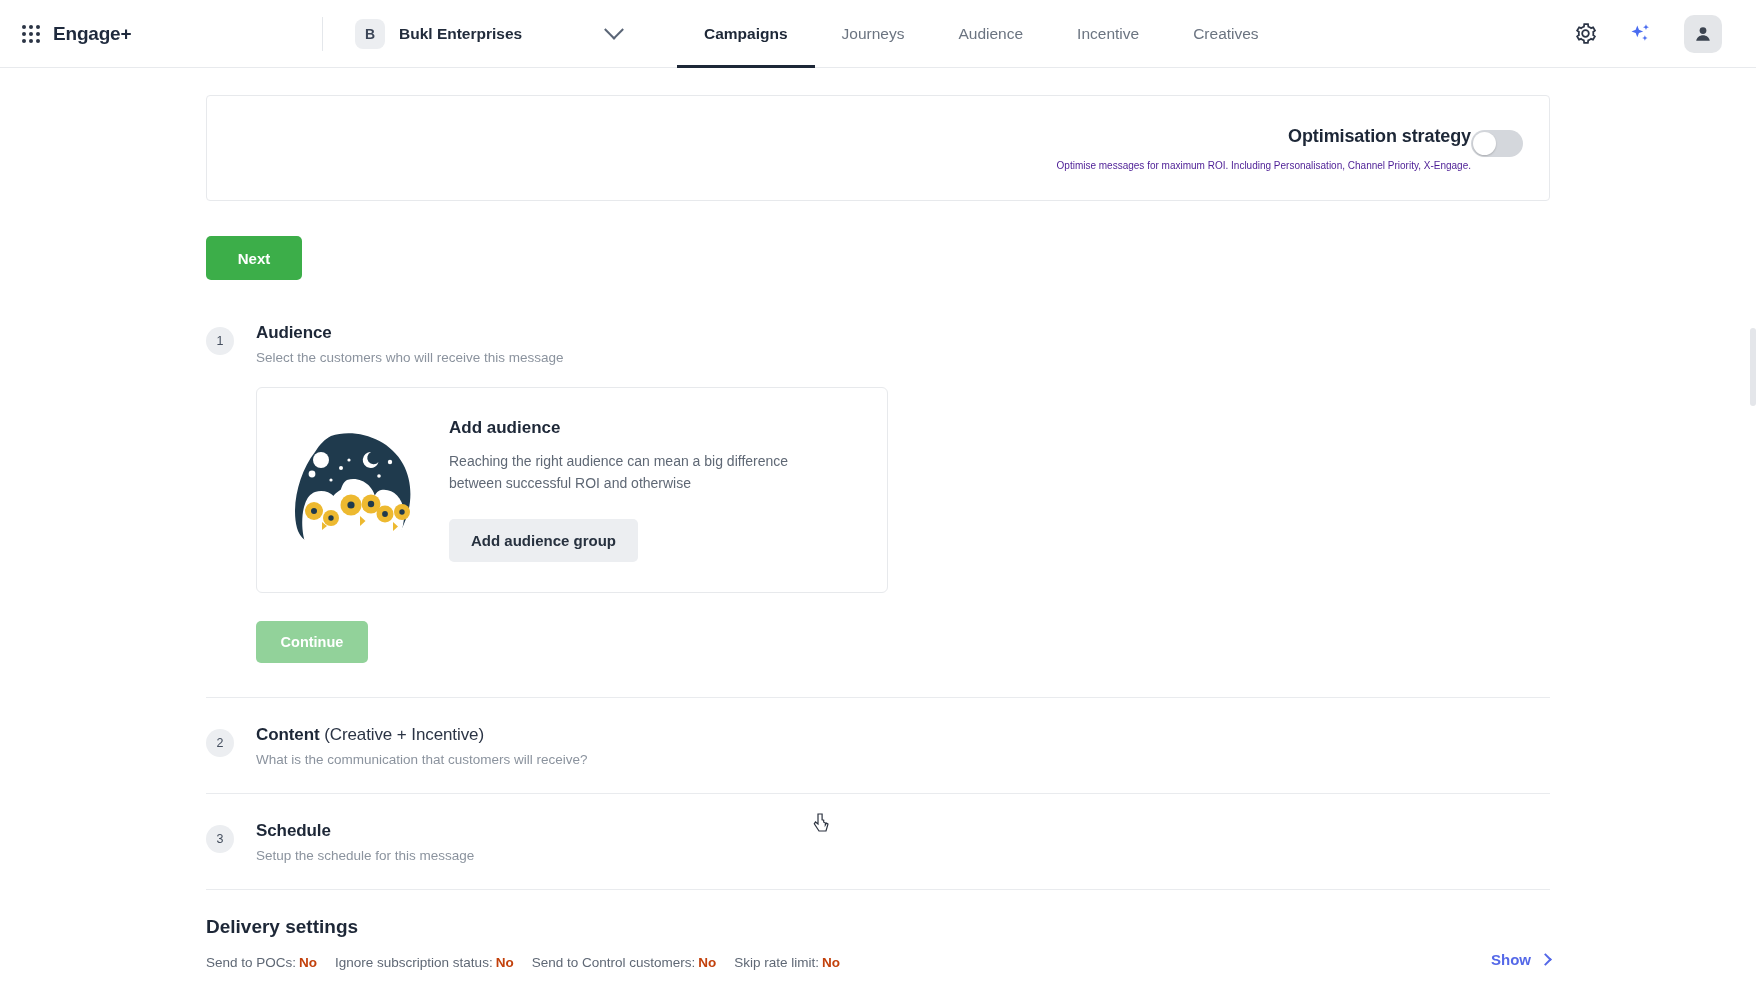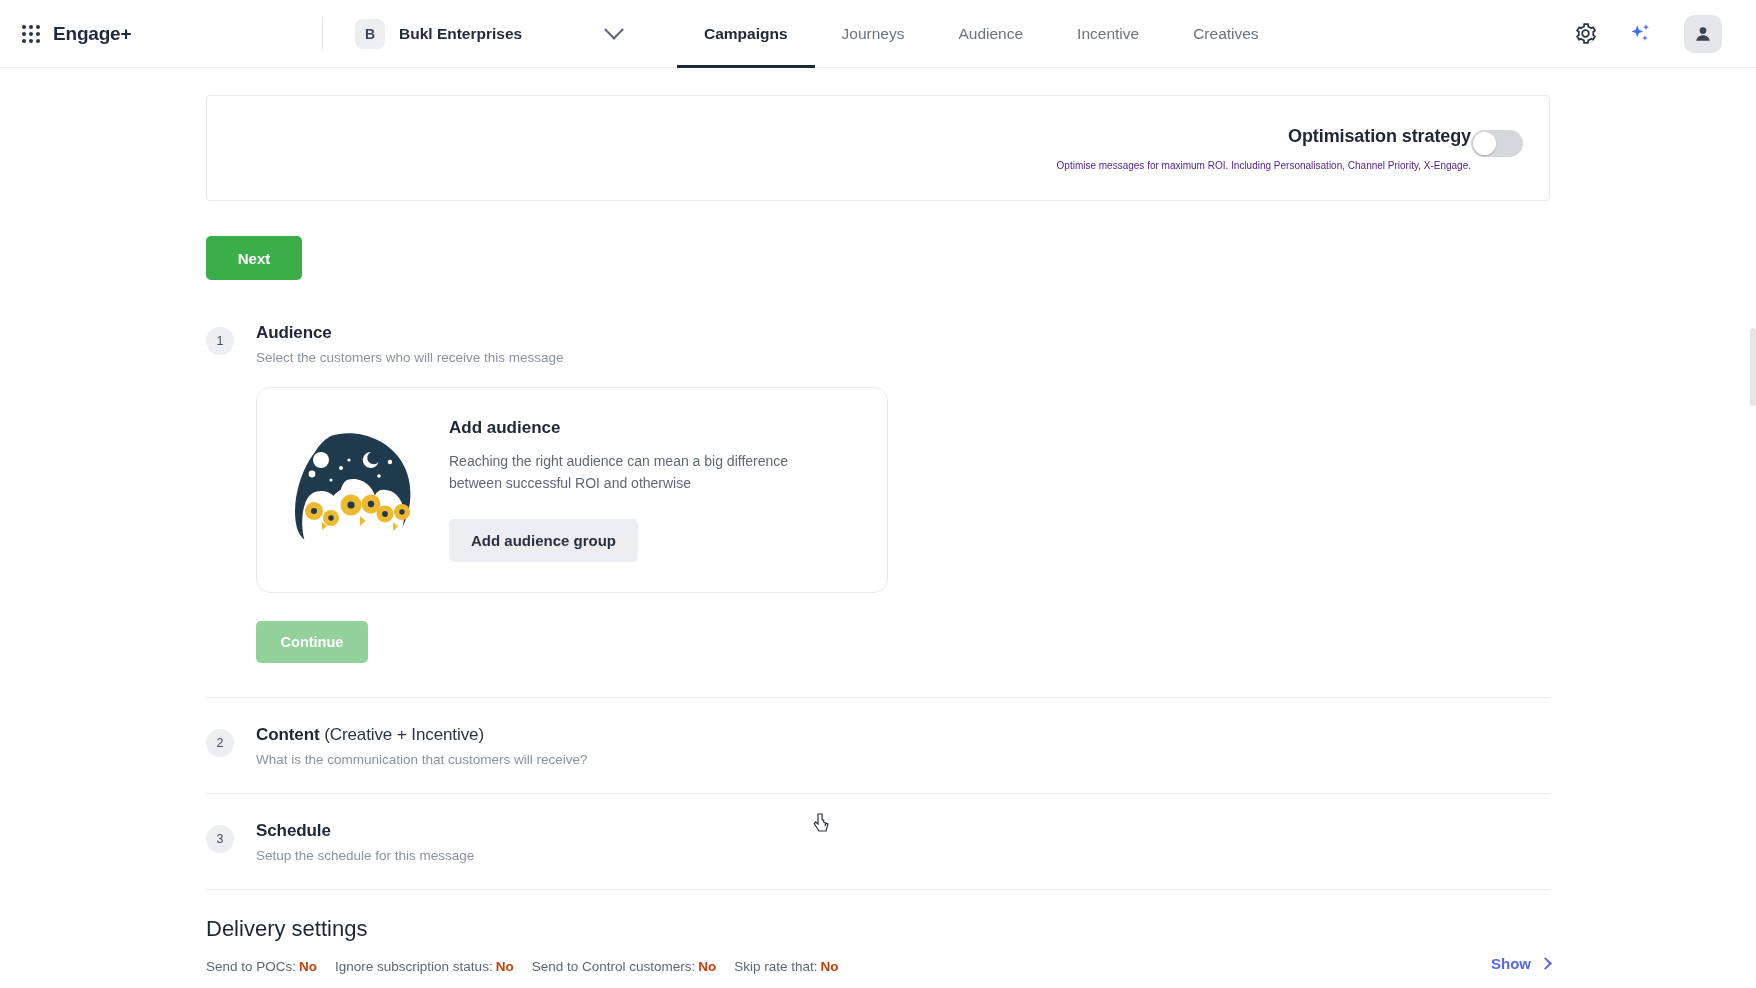--- a/index.html
+++ b/index.html
@@ -249,21 +249,21 @@
     margin-top: 7px;
   }
 
   .step-body { margin-left: 50px; }
 
   
   .audience-panel {
     margin-top: 22px;
     width: 632px;
     border: 1px solid #e7e9ec;
-    border-radius: 14px;
+    border-radius: 6px;
     background: #fff;
     display: flex;
     align-items: flex-start;
     padding: 30px 26px 30px 28px;
     min-height: 202px;
   }
   .audience-illustration { width: 140px; flex: 0 0 auto; margin-top: 12px; }
   .audience-copy { margin-left: 24px; flex: 1; }
   .audience-title {
     font-size: 17px;
@@ -313,22 +313,22 @@
   .step-section { padding: 27px 0 26px 0; }
 
   
   .delivery {
     margin-top: 26px;
     display: flex;
     align-items: flex-end;
   }
   .delivery-left { flex: 1; }
   .delivery-title {
-    font-size: 22px;
-    font-weight: 400;
+    font-size: 19px;
+    font-weight: 700;
     color: #1d2737;
     margin-bottom: 17px;
   }
   .delivery-items {
     display: flex;
     gap: 18px;
     font-size: 13.5px;
     color: #5f6875;
   }
   .delivery-item b { color: #c2410c; font-weight: 700; margin-left: 3px; }
@@ -546,21 +546,21 @@
           <div class="delivery-item">
             <span>Send to POCs:</span><b>No</b>
           </div>
           <div class="delivery-item">
             <span>Ignore subscription status:</span><b>No</b>
           </div>
           <div class="delivery-item">
             <span>Send to Control customers:</span><b>No</b>
           </div>
           <div class="delivery-item">
-            <span>Skip rate that:</span><b>No</b>
+            <span>Skip rate limit:</span><b>No</b>
           </div>
         </div>
       </div>
       <div class="show-link">
         <span>Show</span>
         <span class="chev-right"></span>
       </div>
     </section>
 
   </div>

